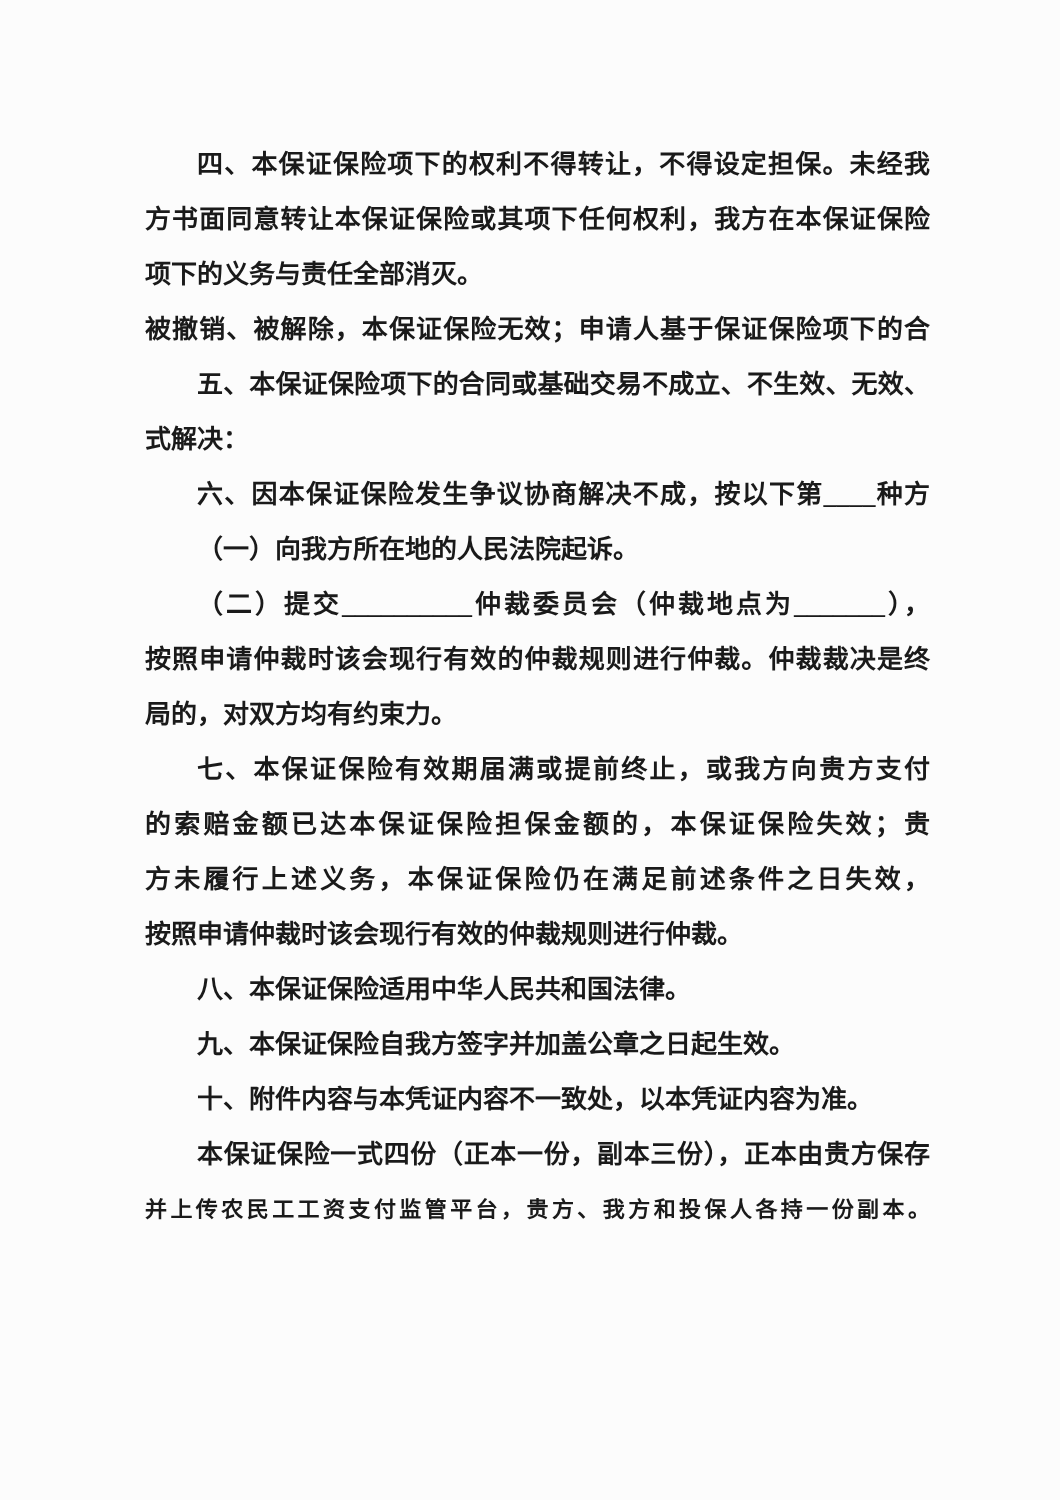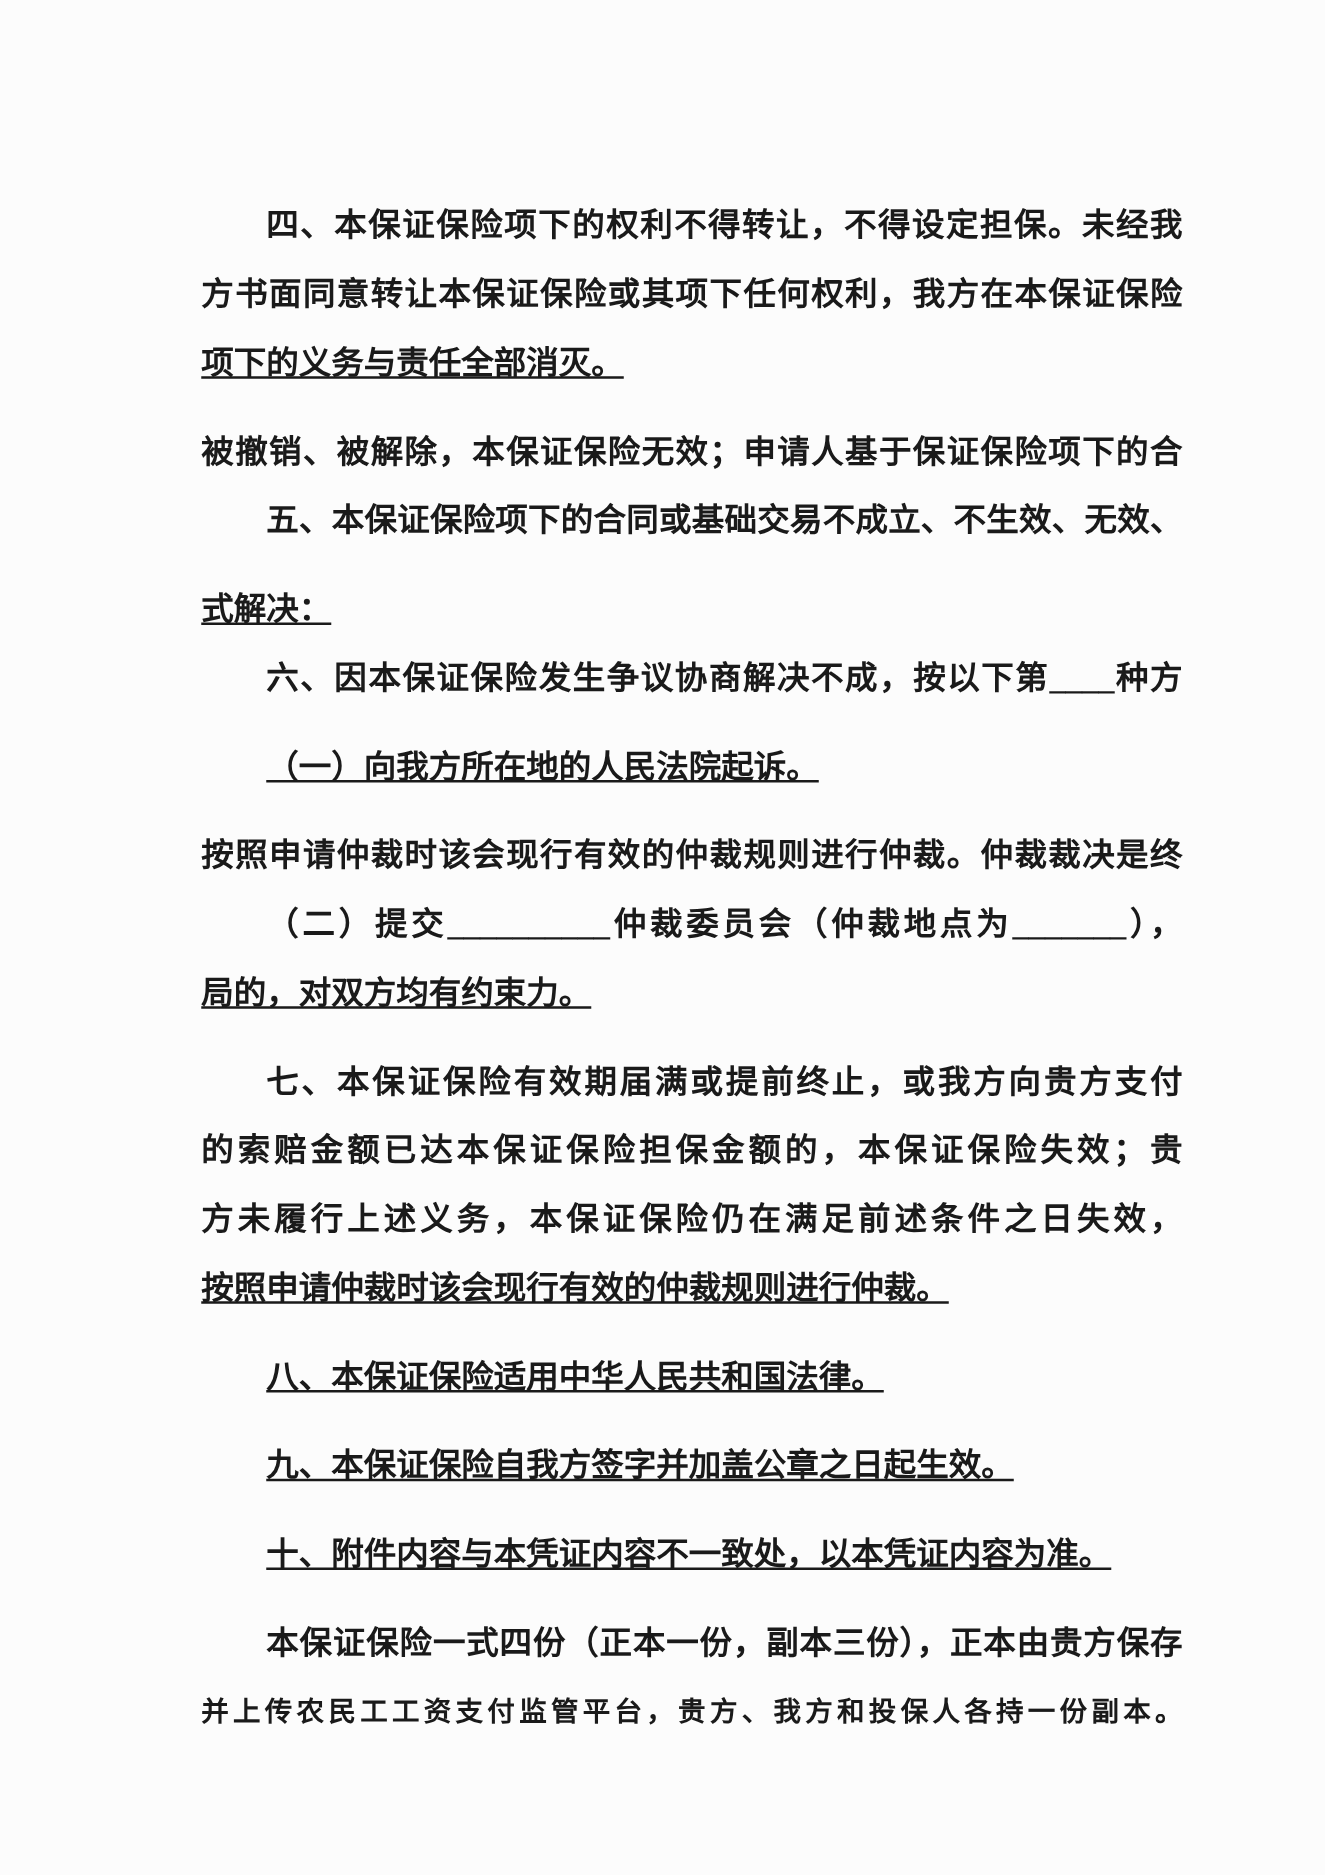--- a/index.html
+++ b/index.html
@@ -15,38 +15,37 @@
     font-weight: 600;
     overflow: hidden;
   }
   .page {
     box-sizing: border-box;
     width: 1060px;
     height: 1500px;
     padding: 137px 0 0 145px;
   }
   .clause {
-    margin: 16px;
+    margin: 0;
     padding: 0;
   }
   .line {
     width: 785px;
     height: 55px;
     line-height: 55px;
     font-size: 26px;
     white-space: nowrap;
     text-align: justify;
     text-align-last: justify;
   }
   .line.first {
     text-indent: 2em;
   }
   .line.end {
     text-align-last: left;
-    text-decoration: underline;
   }
   .line.full-end {
     text-align-last: justify;
     font-size: 22px;
   }
 </style>
 </head>
 <body>
 
 <div class="page">
@@ -65,22 +64,22 @@
   <section class="clause">
     <div class="line end">式解决：</div>
     <div class="line first">六、因本保证保险发生争议协商解决不成，按以下第____种方</div>
   </section>
 
   <section class="clause">
     <div class="line first end">（一）向我方所在地的人民法院起诉。</div>
   </section>
 
   <section class="clause">
+    <div class="line first">（二）提交__________仲裁委员会（仲裁地点为_______），</div>
     <div class="line">按照申请仲裁时该会现行有效的仲裁规则进行仲裁。仲裁裁决是终</div>
-    <div class="line first">（二）提交__________仲裁委员会（仲裁地点为_______），</div>
     <div class="line end">局的，对双方均有约束力。</div>
   </section>
 
   <section class="clause">
     <div class="line first">七、本保证保险有效期届满或提前终止，或我方向贵方支付</div>
     <div class="line">的索赔金额已达本保证保险担保金额的，本保证保险失效；贵</div>
     <div class="line">方未履行上述义务，本保证保险仍在满足前述条件之日失效，</div>
     <div class="line end">按照申请仲裁时该会现行有效的仲裁规则进行仲裁。</div>
   </section>
 

